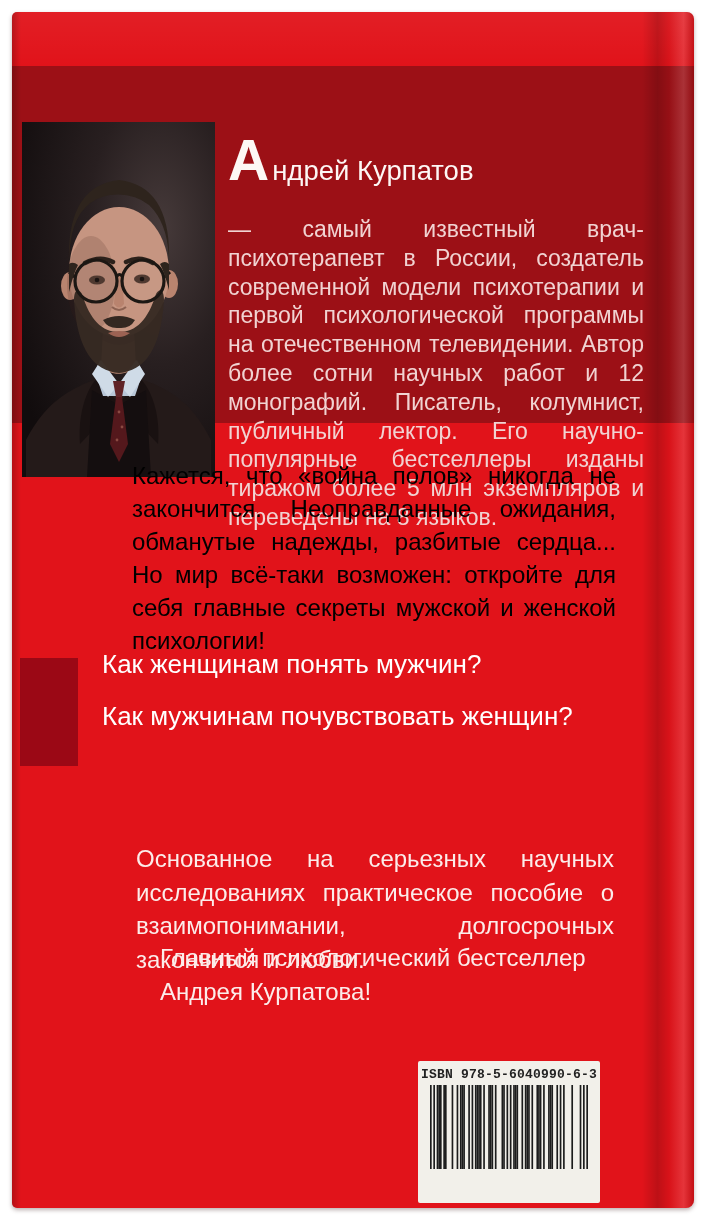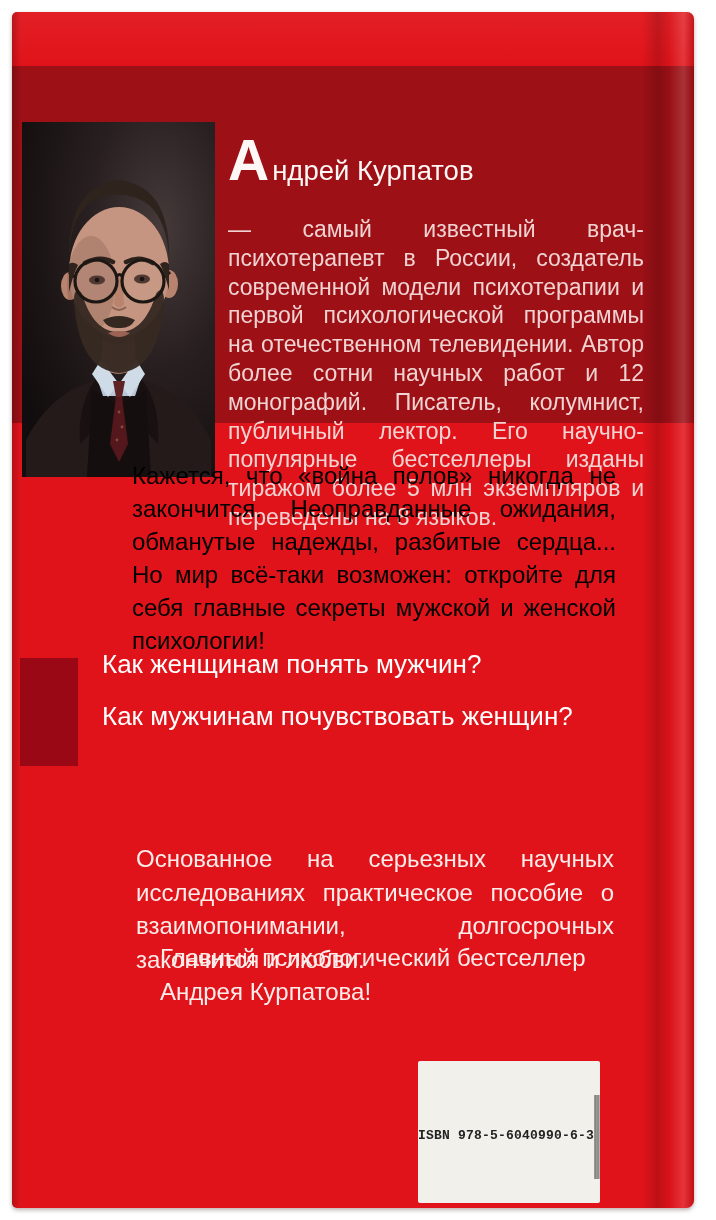--- a/index.html
+++ b/index.html
@@ -59,21 +59,21 @@
     position:absolute;left:124px;top:830px;width:478px;
     font-size:24px;line-height:33.5px;text-align:justify;color:#fcecea;
   }
   .tagline{
     position:absolute;left:124px;top:929px;width:490px;
     font-size:24px;line-height:33.5px;color:#fcecea;white-space:pre-line;margin-left:24px;
   }
   .barcode-box{
     position:absolute;left:406px;top:1049px;width:182px;height:142px;
     background:var(--bc-bg);border-radius:2px;
-    display:flex;flex-direction:row;align-items:center;
+    display:flex;flex-direction:column;align-items:center;
     padding-top:6px;
   }
   .isbn{
     font-family:"Liberation Mono","DejaVu Sans Mono",monospace;
     font-size:13px;font-weight:bold;letter-spacing:0.2px;color:#222222;
     white-space:nowrap;
   }
   .bars{width:158px;height:84px;margin-top:3px;}
   .digits{
     font-family:"Liberation Mono","DejaVu Sans Mono",monospace;

